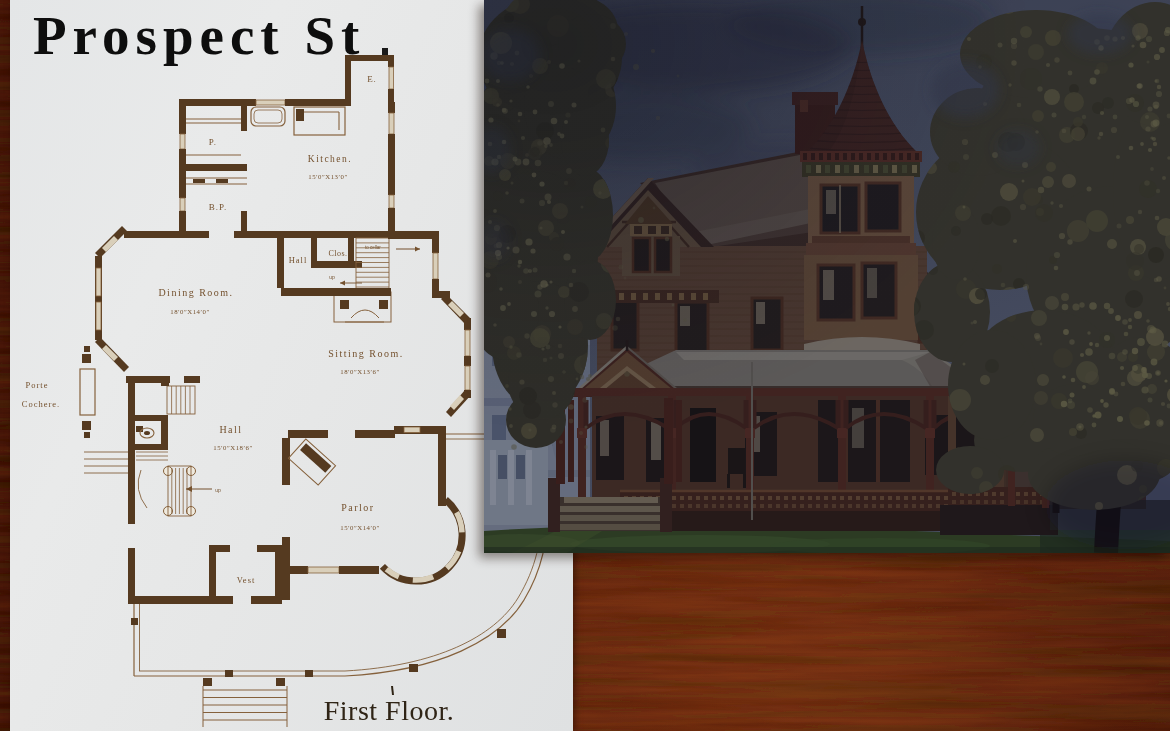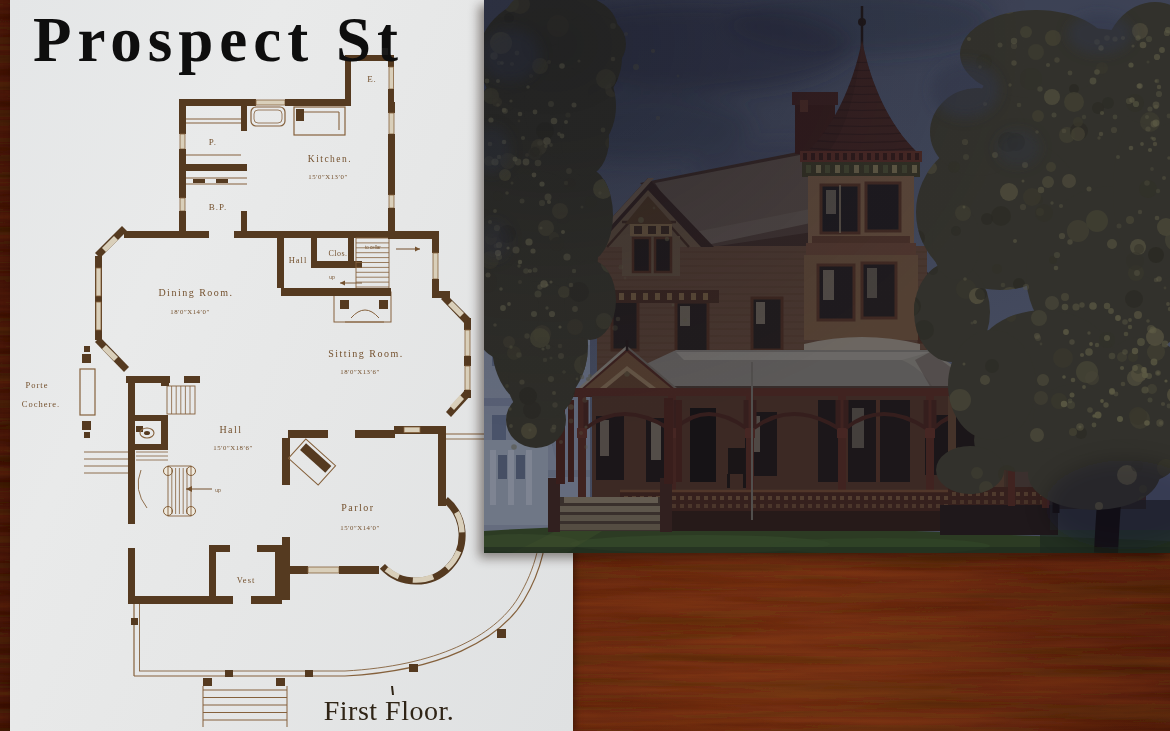--- a/index.html
+++ b/index.html
@@ -347,21 +347,21 @@
 <line x1="203" y1="720.0" x2="287" y2="720.0" stroke="#85613c" stroke-width="1.0"></line>
 </g>
 
 <g>
 <line x1="392" y1="686" x2="393" y2="695" stroke="#2f2416" stroke-width="2"></line>
 <text x="389" y="720" font-family="Liberation Serif, serif" font-size="28" fill="#2f2416" letter-spacing="0.5" text-anchor="middle">First Floor.</text>
 </g>
 </svg>
 
 <div class="abs" style="left:33px;top:4px;font-family:'Liberation Serif',serif;font-weight:bold;
-font-size:63px;color:#0e0e0e;letter-spacing:6px;">Prospect St</div>
+font-size:55px;color:#0e0e0e;letter-spacing:6px;">Prospect St</div>
 <div class="abs" style="left:382px;top:48px;width:6px;height:7px;background:#1a1a1a;"></div>
 
 <div class="abs" style="left:484px;top:0px;width:686px;height:553px;
 box-shadow:-5px 5px 10px rgba(25,10,5,0.45);"></div>
 <svg class="abs" style="left:484px;top:0" width="686" height="553" viewBox="484 0 686 553">
 <defs>
 <filter id="bl" x="-40%" y="-40%" width="180%" height="180%">
         <feGaussianBlur stdDeviation="10"></feGaussianBlur>
       </filter>
 <filter id="bl2" x="-60%" y="-60%" width="220%" height="220%">

